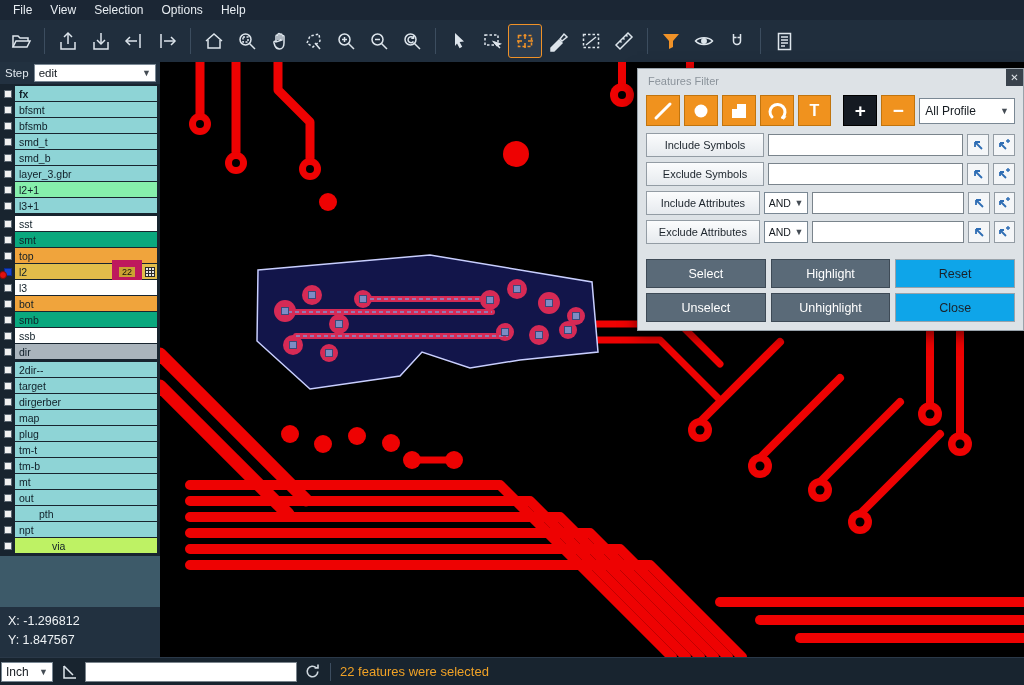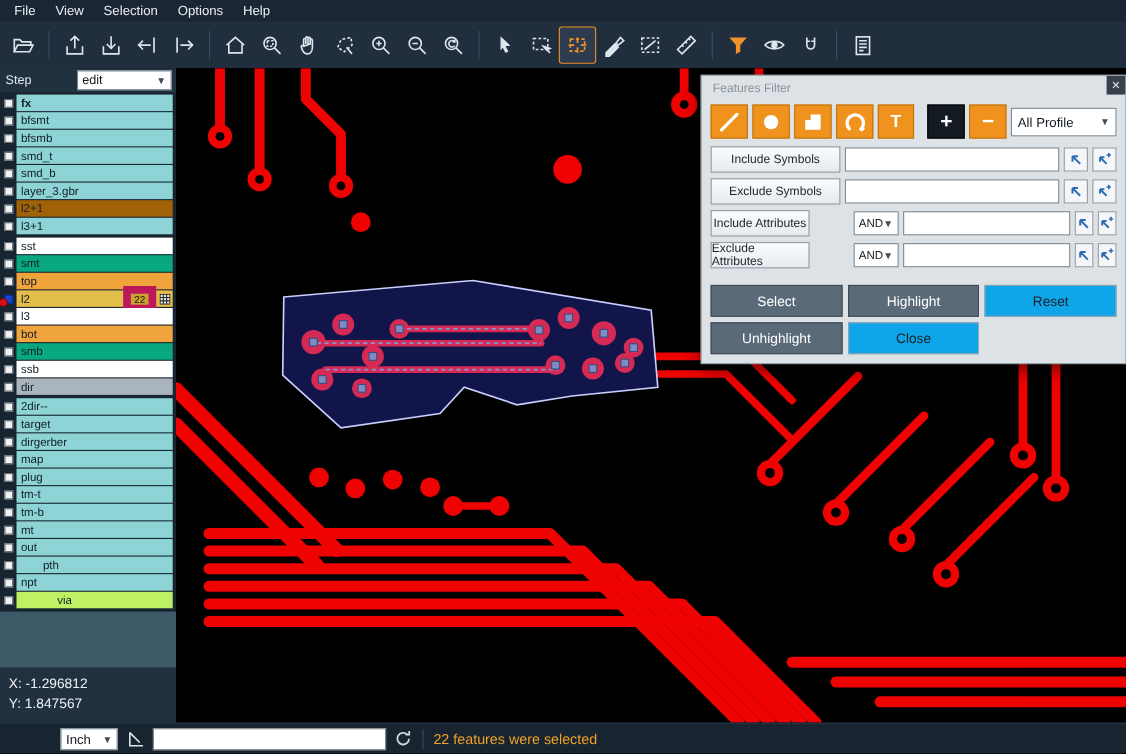--- a/index.html
+++ b/index.html
@@ -17,21 +17,21 @@
   .tsep { width:1px; height:26px; background:#3c4d5f; margin:0 6px; }
   .tbtn svg { display:block; }
 
   
   .main { position:absolute; top:62px; left:0; width:1024px; height:595px; display:flex; }
 
   
   .sidebar { width:160px; background:#18242f; display:flex; flex-direction:column; }
   .step-row { height:22px; display:flex; align-items:center; background:#223140; flex:none; }
   .step-label { color:#dfe6ec; font-size:11.5px; padding:0 5px; }
-  .fake-select { background:#fff; border:1px solid #7a8894; display:flex; align-items:center; justify-content:space-between; color:#151b21;margin-left:36px; }
+  .fake-select { background:#fff; border:1px solid #7a8894; display:flex; align-items:center; justify-content:space-between; color:#151b21; }
   .step-select { flex:1; height:18px; font-size:11.5px; padding:0 4px; margin-right:4px; }
   .chev { color:#444c54; font-size:9px; }
 
   .layers { flex:none; padding-top:2px; }
   .layer-row { display:flex; align-items:center; height:15px; margin-bottom:1px; }
   .layer-row.gap { margin-top:3px; }
   .chkcell { width:15px; display:flex; justify-content:center; align-items:center; position:relative; }
   .chk { width:8px; height:8px; background:#f2f2f2; border:1px solid #5e6a74; }
   .chk-active { background:#1545cc; border-color:#0a2a90; }
   .active-dot { position:absolute; left:-1px; top:3px; width:8px; height:8px; border-radius:50%; background:#e01010; border:1px solid #7a0a0a; }
@@ -69,21 +69,21 @@
   .finput { flex:1; height:22px; border:1px solid #7a848c; background:#fff; font-size:11px; padding:0 4px; font-family:"Liberation Sans",sans-serif; }
   .abtn { width:22px; height:22px; background:#f4f6f8; border:1px solid #939ca4; display:flex; align-items:center; justify-content:center; }
 
   .actions { position:absolute; left:8px; right:8px; bottom:8px; display:grid; grid-template-columns:1fr 1fr 1fr; gap:5px; }
   .act { height:29px; font-size:12.5px; display:flex; align-items:center; justify-content:center; border:1px solid #3e4a56; }
   .act.dark { background:#5a6a78; color:#fff; }
   .act.light { background:#0ea5e9; color:#1a222a; border-color:#98a2aa; }
 
   
   .statusbar { position:absolute; left:0; bottom:0; width:1024px; height:28px; background:#18242f;
-               display:flex; align-items:center; gap:7px; padding:0 19px; border-top:1px solid #2a3848; }
+               display:flex; align-items:center; gap:7px; padding:0 1px; border-top:1px solid #2a3848; }
   .unit-select { width:52px; height:20px; font-size:12px; padding:0 4px; }
   .cmd-input { width:212px; height:20px; border:1px solid #7a848c; background:#fff; font-family:"Liberation Sans",sans-serif; }
   .sb-sep { width:1px; height:18px; background:#3c4d5f; margin:0 2px; }
   .sb-msg { color:#f0a226; font-size:13px; }
 </style>
 </head>
 <body>
 
 <div class="menubar">
   <span class="menu-item">File</span>
@@ -285,21 +285,21 @@
       <div class="layer-row">
           <span class="chkcell">
             <span class="chk"></span>
           </span>
           <span class="lname" style="background-color: rgb(142, 212, 214);">layer_3.gbr</span>
         </div>
       <div class="layer-row">
           <span class="chkcell">
             <span class="chk"></span>
           </span>
-          <span class="lname" style="background-color: #a16207;">l2+1</span>
+          <span class="lname" style="background-color: #86efac;">l2+1</span>
         </div>
       <div class="layer-row">
           <span class="chkcell">
             <span class="chk"></span>
           </span>
           <span class="lname" style="background-color: rgb(142, 212, 214);">l3+1</span>
         </div>
       <div class="layer-row gap">
           <span class="chkcell">
             <span class="chk"></span>
@@ -660,20 +660,21 @@
             <path d="M9 3h4M11 1v4" stroke-width="1.4"></path>
           </svg>
         </div>
     </div>
   </div>
 
   <div class="actions">
     <div class="act dark">Select</div>
     <div class="act dark">Highlight</div>
     <div class="act light">Reset</div>
+    <div class="act dark">Unselect</div>
     <div class="act dark">Unhighlight</div>
     <div class="act light">Close</div>
   </div>
 </div>
 
 <div class="statusbar">
   <div class="fake-select unit-select">
     <span>Inch</span>
     <span class="chev">▼</span>
   </div>

